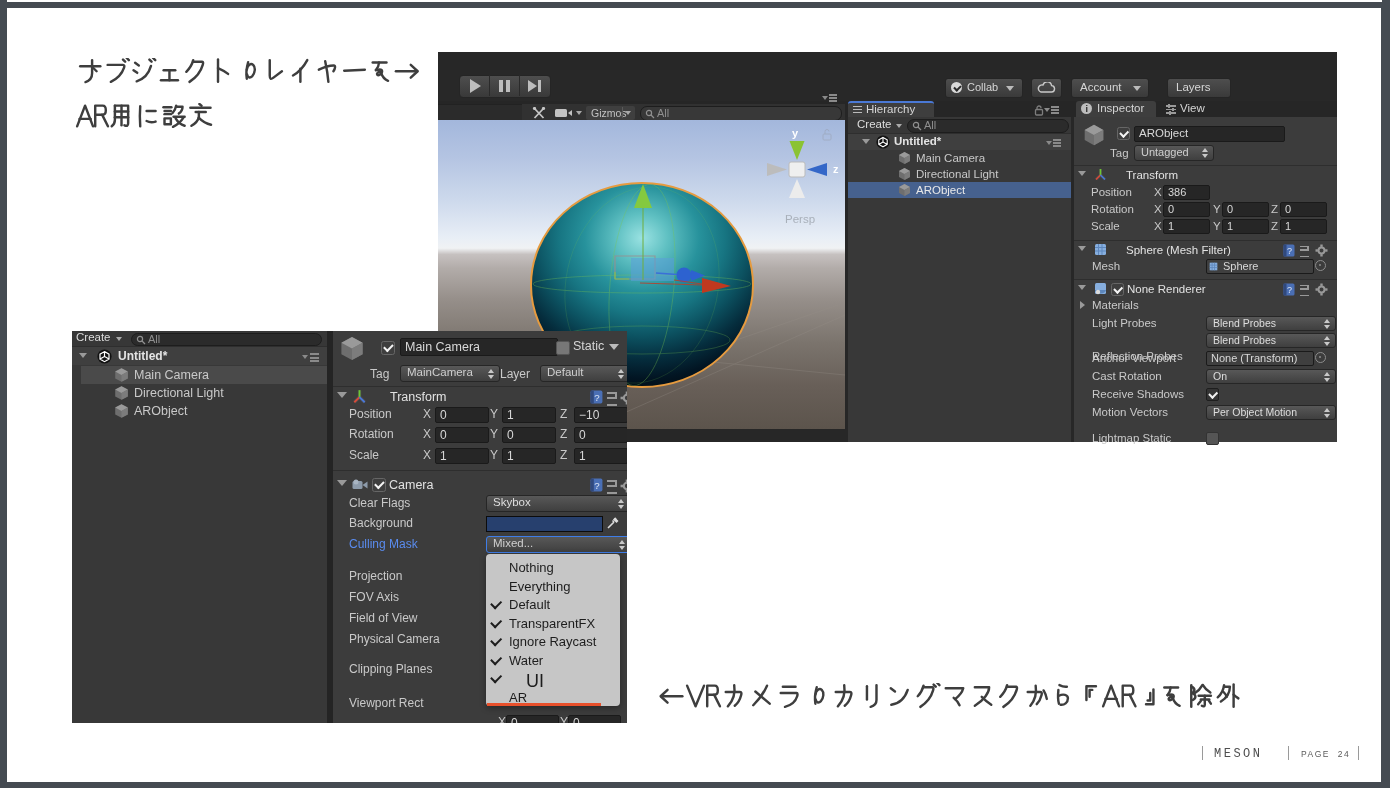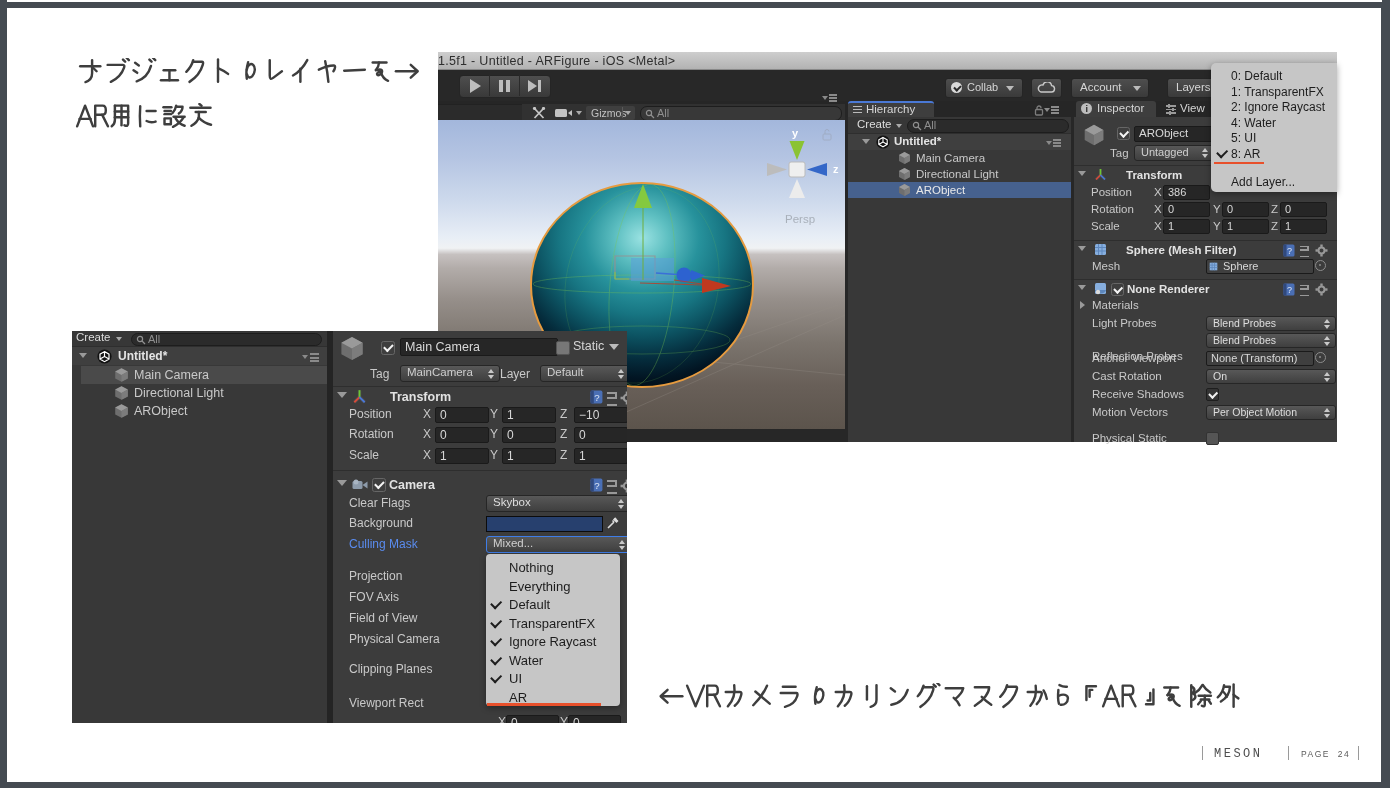--- a/index.html
+++ b/index.html
@@ -1,21 +1,21 @@
 <!DOCTYPE html>
 <html><head><meta charset="utf-8">
 <style>
 html,body{margin:0;padding:0}
 body{width:1390px;height:788px;background:#454b52;font-family:"Liberation Sans",sans-serif;position:relative;overflow:hidden}
 .abs{position:absolute}
 #slide{position:absolute;left:7px;top:8px;width:1374px;height:774px;background:#fff}
 #topsliver{position:absolute;left:7px;top:0;width:1375px;height:2px;background:#fff}
 
 .lbl{color:#c9c9c9;font-size:11.5px;line-height:15px;white-space:nowrap}
-.hdr{color:#e2e2e2;font-size:11.5px;font-weight:bold;white-space:nowrap}
+.hdr{color:#e2e2e2;font-size:11.5px;font-weight:normal;white-space:nowrap}
 .field{position:absolute;background:#262626;border:1px solid #1a1a1a;border-radius:2px;color:#d8d8d8;font-size:11px;padding:0 0 0 4px;white-space:nowrap;overflow:hidden}
 .drop{position:absolute;background:linear-gradient(#585858,#3f3f3f);border:1px solid #262626;border-radius:3px;color:#dedede;font-size:11px;padding:0 0 0 6px;white-space:nowrap;overflow:hidden}
 .ud{position:absolute;right:4px;top:50%;width:7px;height:10px;margin-top:-5px}
 .ud:before{content:"";position:absolute;left:0;top:0;border-left:3.5px solid transparent;border-right:3.5px solid transparent;border-bottom:4px solid #c9c9c9}
 .ud:after{content:"";position:absolute;left:0;bottom:0;border-left:3.5px solid transparent;border-right:3.5px solid transparent;border-top:4px solid #c9c9c9}
 .tri{position:absolute;width:0;height:0;border-left:5px solid transparent;border-right:5px solid transparent;border-top:6px solid #9a9a9a}
 .chk{position:absolute;background:#282828;border:1px solid #191919;border-radius:2px}
 .chkw{position:absolute;background:#3e3e3e;border:1px solid #666;border-radius:2.5px}
 .tick{position:absolute;border-left:2.2px solid #f4f4f4;border-bottom:2.2px solid #f4f4f4;transform:rotate(-45deg)}
 .tickw{position:absolute;border-left:2px solid #eee;border-bottom:2px solid #eee;transform:rotate(-45deg)}
@@ -202,23 +202,20 @@
         <path d="M92 50 H12"></path>
         <path d="M36 26 L10 50 L36 74"></path>
       </g>
     </defs>
   </svg>
 <div id="topsliver"></div>
 <div id="slide"></div>
 
 <div class="abs" id="shot1" style="left:438px;top:52px;width:899px;height:390px;background:#272727">
 
-  <div class="abs" style="left:0;top:0;width:899px;height:17px;background:linear-gradient(#cecece,#b2b2b2);border-bottom:1px solid #888">
-    <div class="abs" style="left:0px;top:1.5px;color:#2e2e2e;font-size:12.5px;letter-spacing:0.3px;white-space:nowrap">1.5f1 - Untitled - ARFigure - iOS &lt;Metal&gt;</div>
-  </div>
 
   <div class="abs" style="left:0;top:18px;width:899px;height:31px;background:#282828"></div>
 
   <div class="abs" style="left:21px;top:23px;width:90px;height:21px;background:linear-gradient(#4e4e4e,#393939);border:1px solid #252525;border-radius:4px"></div>
   <div class="abs" style="left:51px;top:23px;width:1px;height:21px;background:#2a2a2a"></div>
   <div class="abs" style="left:81px;top:23px;width:1px;height:21px;background:#2a2a2a"></div>
   <div class="abs" style="left:32px;top:27px;width:0;height:0;border-left:11px solid #bdbdbd;border-top:7px solid transparent;border-bottom:7px solid transparent"></div>
   <div class="abs" style="left:61px;top:28px;width:3.5px;height:12px;background:#bdbdbd"></div>
   <div class="abs" style="left:68px;top:28px;width:3.5px;height:12px;background:#bdbdbd"></div>
   <div class="abs" style="left:90px;top:28px;width:0;height:0;border-left:9px solid #bdbdbd;border-top:6px solid transparent;border-bottom:6px solid transparent"></div>
@@ -518,35 +515,24 @@
     <div class="abs lbl" style="left:18px;top:250px">Anchor Viewport</div>
     <div class="field" style="left:132px;top:250px;width:102px;height:13px;background:#3f3f3f;font-size:11px">None (Transform)</div>
     <div class="dot" style="left:241px;top:251px"></div>
     <div class="abs lbl" style="left:18px;top:268px">Cast Rotation</div>
     <div class="drop" style="left:132px;top:268px;width:122px;height:13px;font-size:10.5px">On<span class="ud"></span></div>
     <div class="abs lbl" style="left:18px;top:286px">Receive Shadows</div>
     <div class="chk" style="left:132px;top:287px;width:11px;height:11px;background:#333;border-color:#1e1e1e"></div>
     <div class="tickw" style="left:134.5px;top:289.5px;width:6px;height:3.5px"></div>
     <div class="abs lbl" style="left:18px;top:304px">Motion Vectors</div>
     <div class="drop" style="left:132px;top:304px;width:122px;height:13px;font-size:10.5px">Per Object Motion<span class="ud"></span></div>
-    <div class="abs lbl" style="left:18px;top:330px">Physical Static</div>
+    <div class="abs lbl" style="left:18px;top:330px">Lightmap Static</div>
     <div class="chk" style="left:132px;top:331px;width:11px;height:11px;background:#555;border-color:#333"></div>
   </div>
 
-  <div class="abs" id="pop1" style="left:773px;top:11px;width:126px;height:129px;background:#c6c6c6;border-radius:5px 0 0 5px;box-shadow:0 2px 6px rgba(0,0,0,0.35)">
-    <div class="menuline" style="left:20px;top:6px">0: Default</div>
-    <div class="menuline" style="left:20px;top:21.5px">1: TransparentFX</div>
-    <div class="menuline" style="left:20px;top:37px">2: Ignore Raycast</div>
-    <div class="menuline" style="left:20px;top:52.5px">4: Water</div>
-    <div class="menuline" style="left:20px;top:68px">5: UI</div>
-    <div class="menuline" style="left:20px;top:83.5px">8: AR</div>
-    <div class="abs" style="left:6px;top:86px;width:8px;height:4.5px;border-left:2px solid #1d1d1d;border-bottom:2px solid #1d1d1d;transform:rotate(-45deg)"></div>
-    <div class="abs" style="left:3px;top:98.5px;width:50px;height:2.5px;background:#e8502b"></div>
-    <div class="menuline" style="left:20px;top:112px">Add Layer...</div>
-  </div>
 </div>
 
 <div class="abs" id="shot2" style="left:72px;top:331px;width:555px;height:392px;background:#383838;overflow:hidden">
 
   <div class="abs" style="left:0;top:0;width:255px;height:392px;background:#383838">
     <div class="abs" style="left:0;top:0;width:255px;height:15px;background:#373737;border-bottom:1px solid #2e2e2e">
       <div class="abs" style="left:4px;top:0px;color:#ddd;font-size:11.5px">Create</div>
       <div class="tri" style="left:44px;top:6px;border-left-width:3.5px;border-right-width:3.5px;border-top-width:4px;border-top-color:#aaa"></div>
       <div class="pill" style="left:59px;top:1.5px;width:189px;height:11.5px">
         <svg width="10" height="10" viewBox="0 0 10 10" style="position:absolute;left:4px;top:1px">
@@ -705,21 +691,21 @@
     <div class="abs lbl" style="left:227px;top:384px;font-size:12px">Y</div>
       <div class="field" style="left:235px;top:384px;width:47px;height:14px;font-size:12px">0</div>
 
     <div class="abs" style="left:153px;top:223px;width:134px;height:152px;background:#c6c6c6;border-radius:4px;box-shadow:0 2px 6px rgba(0,0,0,0.35)">
       <div class="menuline" style="left:23px;top:6px;font-size:13px">Nothing</div>
       <div class="menuline" style="left:23px;top:24.5px;font-size:13px">Everything</div>
       <div class="menuline" style="left:23px;top:43px;font-size:13px">Default</div>
       <div class="menuline" style="left:23px;top:61.5px;font-size:13px">TransparentFX</div>
       <div class="menuline" style="left:23px;top:80px;font-size:13px">Ignore Raycast</div>
       <div class="menuline" style="left:23px;top:98.5px;font-size:13px">Water</div>
-      <div class="menuline" style="left:23px;top:117px;font-size:13px">UI</div>
+      <div class="menuline" style="left:40px;top:117px;font-size:18px">UI</div>
       <div class="menuline" style="left:23px;top:135.5px;font-size:13px">AR</div>
       <div class="abs" style="left:5px;top:46px;width:8px;height:4.5px;border-left:2px solid #1d1d1d;border-bottom:2px solid #1d1d1d;transform:rotate(-45deg)"></div>
       <div class="abs" style="left:5px;top:64.5px;width:8px;height:4.5px;border-left:2px solid #1d1d1d;border-bottom:2px solid #1d1d1d;transform:rotate(-45deg)"></div>
       <div class="abs" style="left:5px;top:83px;width:8px;height:4.5px;border-left:2px solid #1d1d1d;border-bottom:2px solid #1d1d1d;transform:rotate(-45deg)"></div>
       <div class="abs" style="left:5px;top:101.5px;width:8px;height:4.5px;border-left:2px solid #1d1d1d;border-bottom:2px solid #1d1d1d;transform:rotate(-45deg)"></div>
       <div class="abs" style="left:5px;top:120px;width:8px;height:4.5px;border-left:2px solid #1d1d1d;border-bottom:2px solid #1d1d1d;transform:rotate(-45deg)"></div>
       <div class="abs" style="left:1px;top:148.5px;width:114px;height:3px;background:#e8502b"></div>
     </div>
   </div>
 </div>

